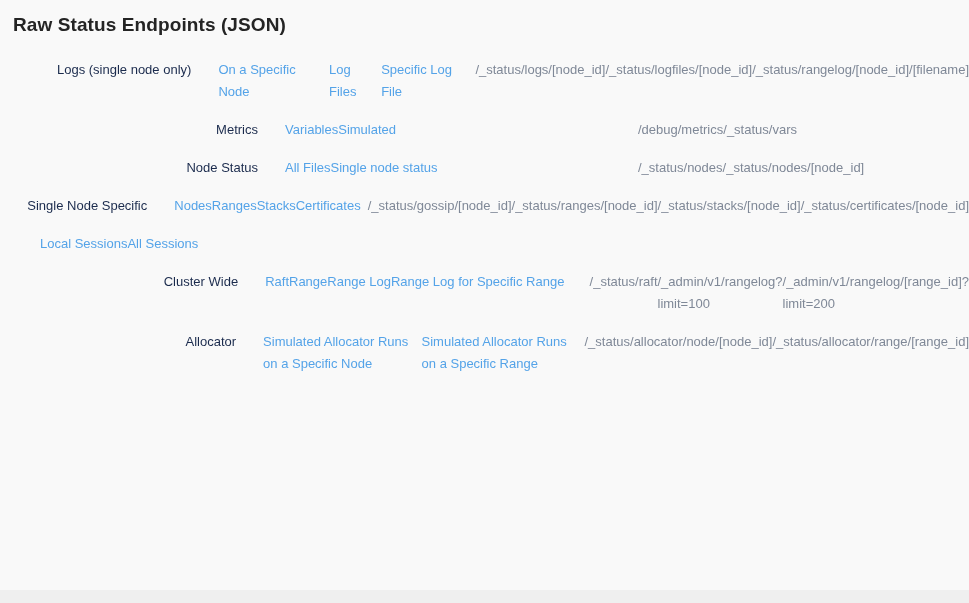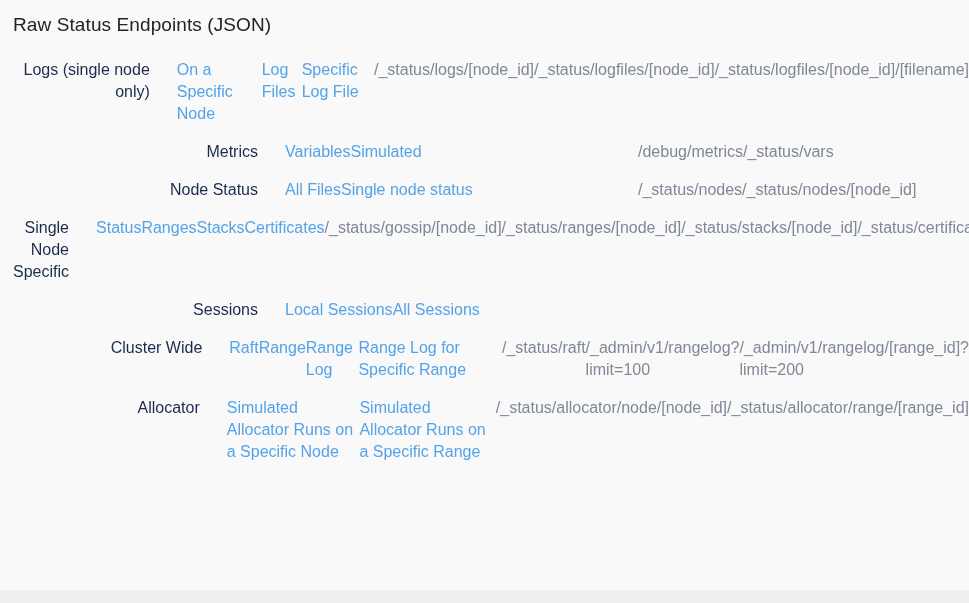--- a/index.html
+++ b/index.html
@@ -19,33 +19,33 @@
     overflow:hidden;
   }
   .page{
     position:relative;
     width:969px;height:603px;
   }
   .title{
     margin:0;
     padding:14px 4px 0 13px;
     font-size:19px;
-    font-weight:400;
+    font-weight:700;
     color:var(--title);
     letter-spacing:.1px;
   }
   .groups{
     margin-top:23px;
     padding-left:13px;
   }
   .group{
     display:flex;
     align-items:flex-start;
     margin-bottom:16px;
-    font-size:16px;
+    font-size:13px;
     line-height:22px;
   }
   .group-cat{
     width:245px;
     text-align:right;
     color:var(--cat);
   }
   .group-links{
     width:353px;
     margin-left:27px;
@@ -79,21 +79,21 @@
       <div class="group">
         <div class="group-cat">Logs (single node only)</div>
         <div class="group-links">
           <a>On a Specific Node</a>
           <a>Log Files</a>
           <a>Specific Log File</a>
         </div>
         <div class="group-urls">
           <span>/_status/logs/[node_id]</span>
           <span>/_status/logfiles/[node_id]</span>
-          <span>/_status/logfiles/[node_id]/[filename]</span>
+          <span>/_status/rangelog/[node_id]/[filename]</span>
         </div>
       </div>
       <div class="group">
         <div class="group-cat">Metrics</div>
         <div class="group-links">
           <a>Variables</a>
           <a>Simulated</a>
         </div>
         <div class="group-urls">
           <span>/debug/metrics</span>
@@ -107,34 +107,33 @@
           <a>Single node status</a>
         </div>
         <div class="group-urls">
           <span>/_status/nodes</span>
           <span>/_status/nodes/[node_id]</span>
         </div>
       </div>
       <div class="group">
         <div class="group-cat">Single Node Specific</div>
         <div class="group-links">
-          <a>Status</a>
+          <a>Nodes</a>
           <a>Ranges</a>
           <a>Stacks</a>
           <a>Certificates</a>
         </div>
         <div class="group-urls">
           <span>/_status/gossip/[node_id]</span>
           <span>/_status/ranges/[node_id]</span>
           <span>/_status/stacks/[node_id]</span>
           <span>/_status/certificates/[node_id]</span>
         </div>
       </div>
       <div class="group">
-        <div class="group-cat">Sessions</div>
         <div class="group-links">
           <a>Local Sessions</a>
           <a>All Sessions</a>
         </div>
       </div>
       <div class="group">
         <div class="group-cat">Cluster Wide</div>
         <div class="group-links">
           <a>Raft</a>
           <a>Range</a>

